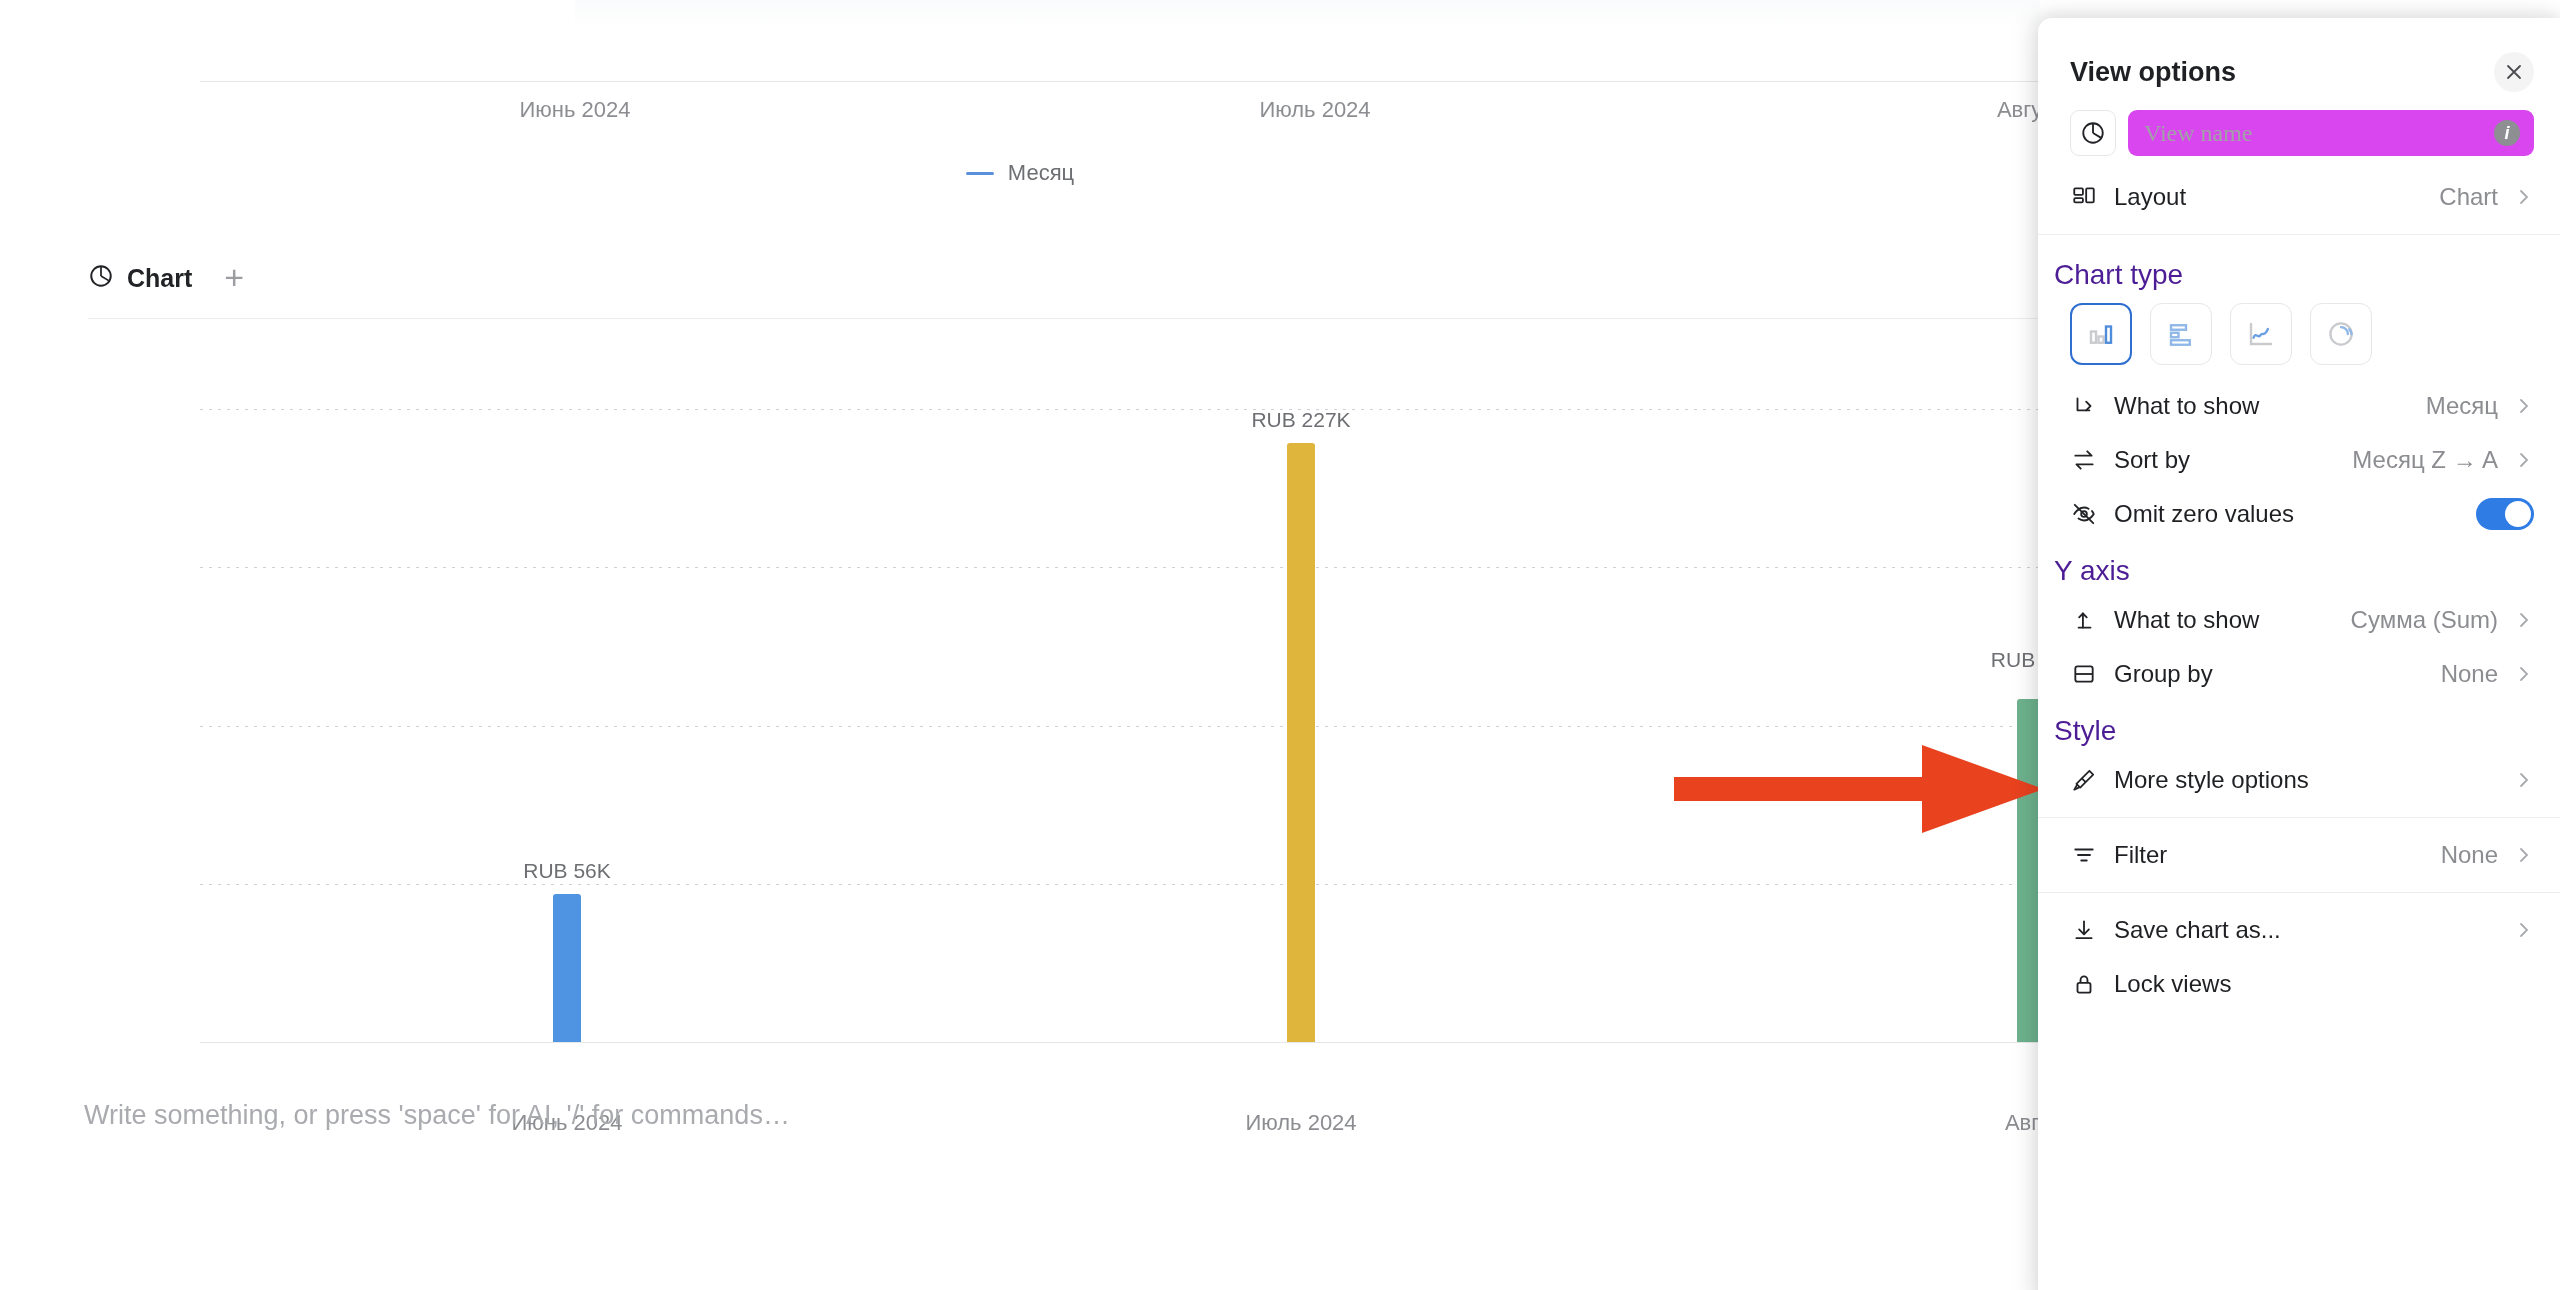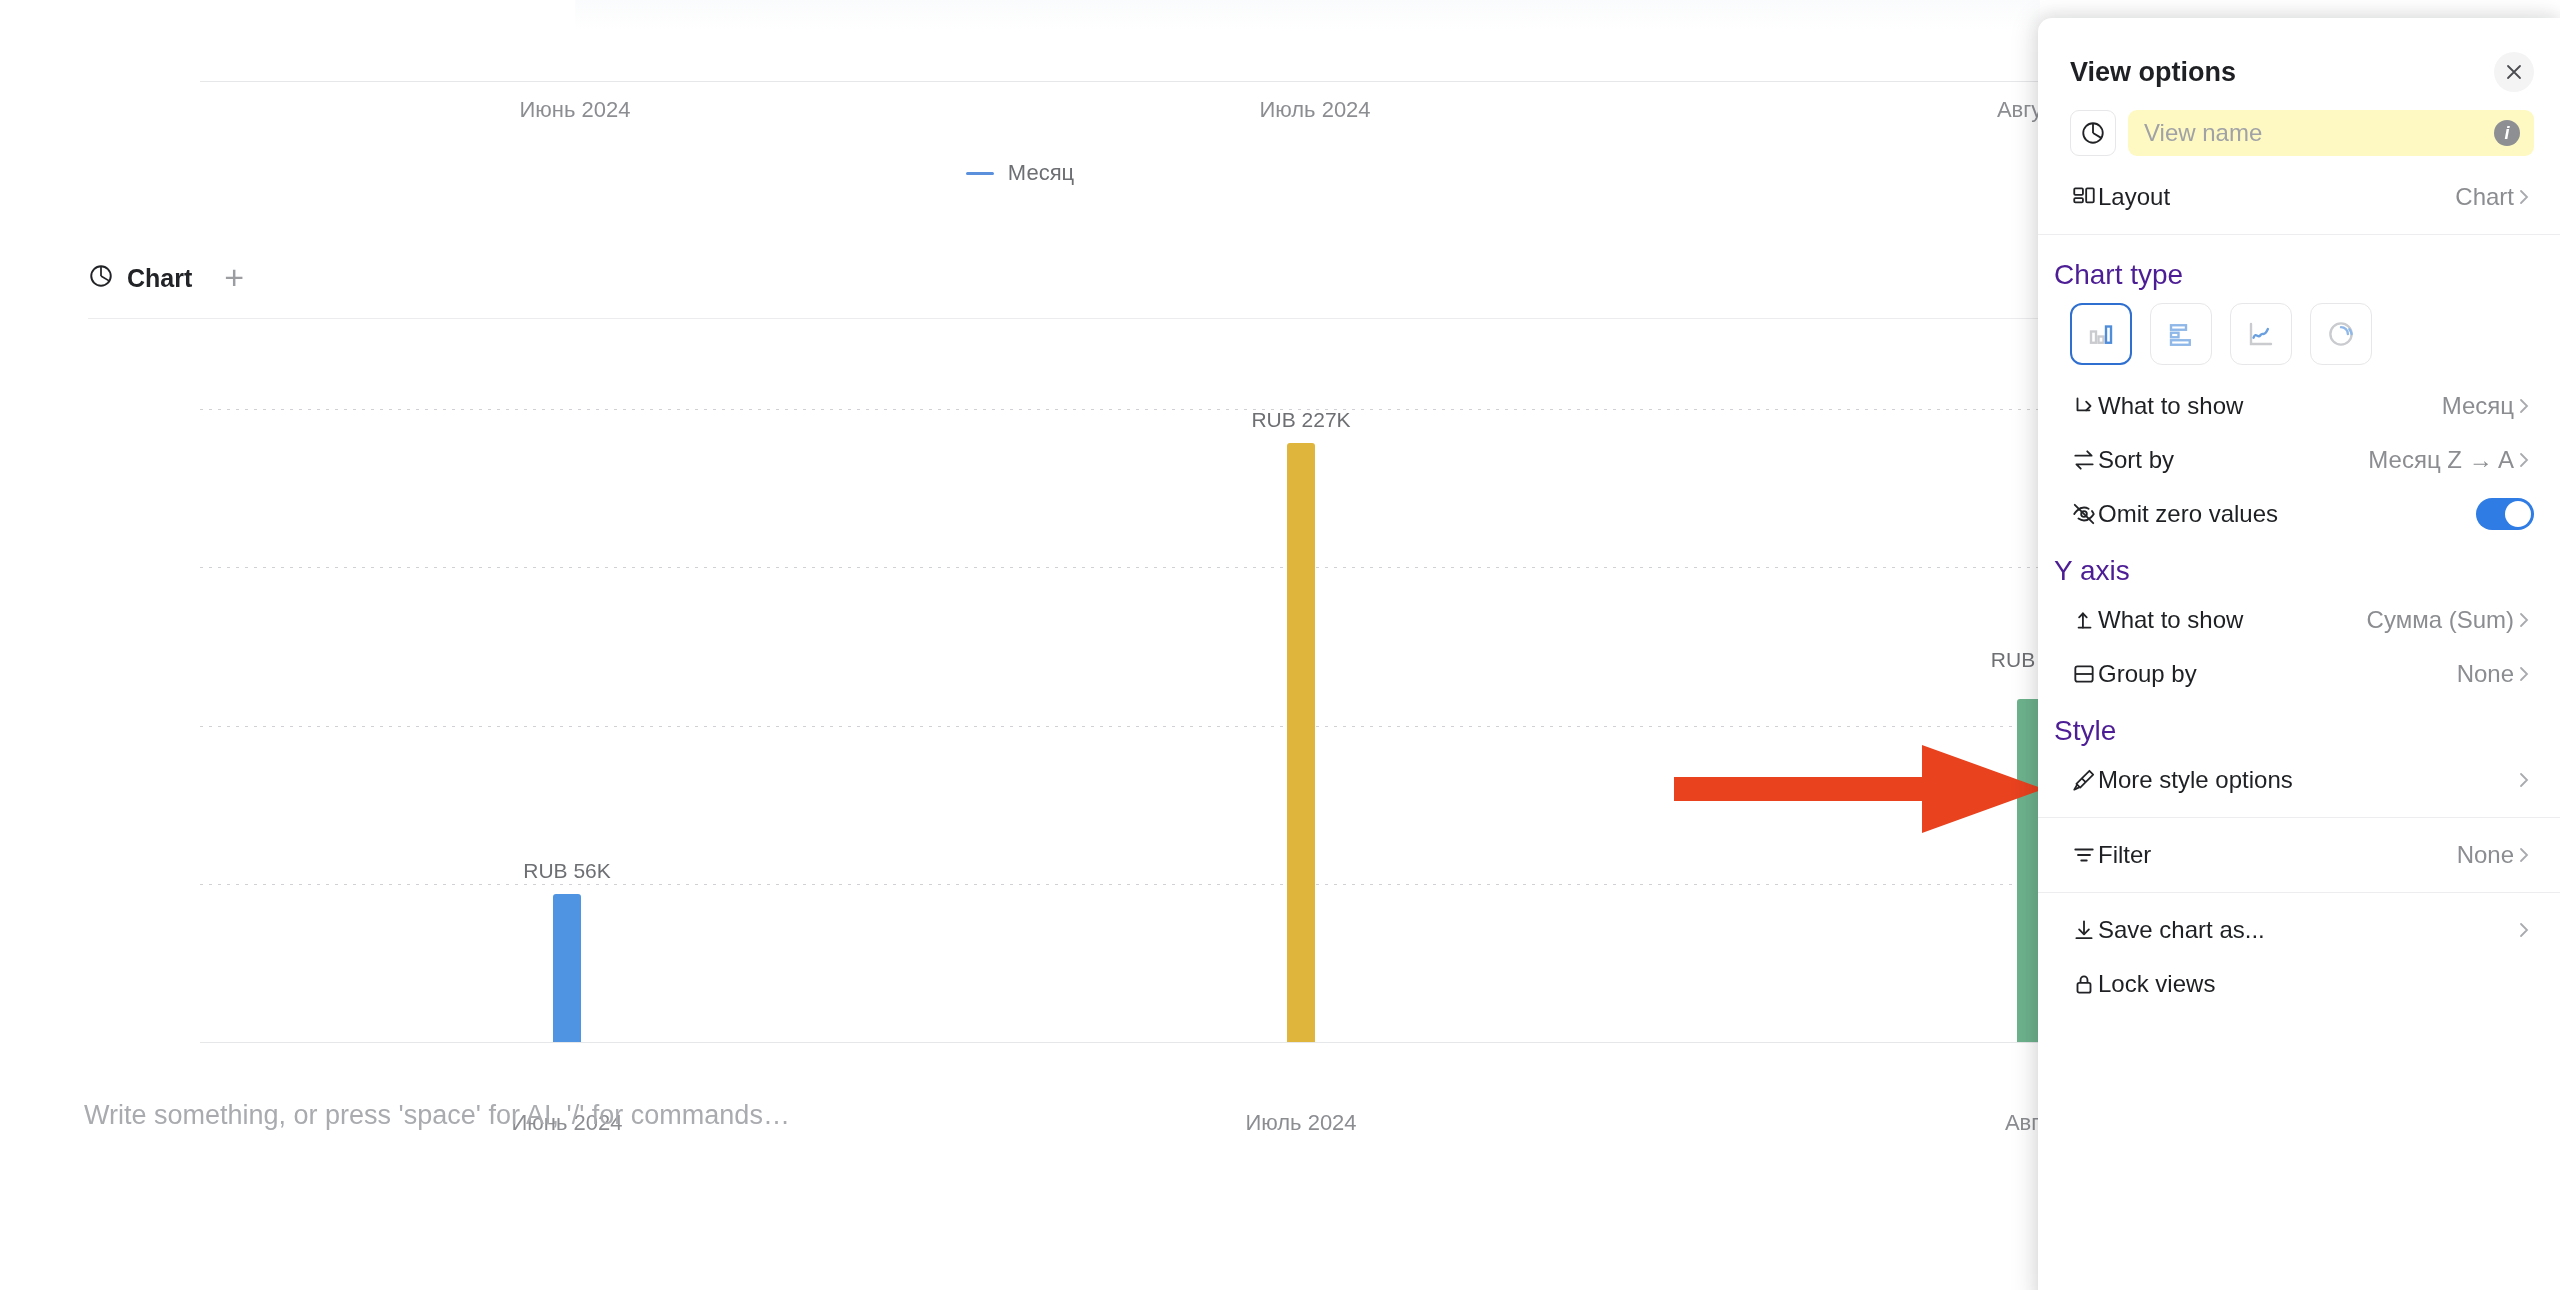--- a/index.html
+++ b/index.html
@@ -90,35 +90,35 @@
   .close-btn {
     width:40px; height:40px; border-radius:50%; background:#f4f4f5;
     display:flex; align-items:center; justify-content:center; cursor:pointer;
   }
   .nameRow { display:flex; align-items:center; gap:12px; padding:0 26px 0 32px; }
   .mini-icon-box {
     width:46px; height:46px; border:1px solid #e7e7e9; border-radius:9px;
     display:flex; align-items:center; justify-content:center; cursor:pointer; flex:0 0 auto;
   }
   .name-input {
-    flex:1; height:46px; background:#fef9c3; border:none; border-radius:9px;
+    flex:1; height:46px; background:#d946ef; border:none; border-radius:9px;
     padding:0 52px 0 16px; font-size:24px; color:#2a2c2f;
-    font-family:Liberation Sans, sans-serif; outline:none;
+    font-family:Liberation Serif, serif; outline:none;
   }
   .name-input::placeholder { color:#a0a2a6; }
   .name-wrap { position:relative; flex:1; display:flex; }
   .info-icon {
     position:absolute; right:14px; top:50%; transform:translateY(-50%);
     width:26px; height:26px; border-radius:50%; background:#8d8f93;
     color:#fff; font-size:18px; font-weight:bold; font-style:italic;
     display:flex; align-items:center; justify-content:center; cursor:pointer;
   }
 
   .row {
-    display:flex; align-items:center; height:54px;
+    display:flex; align-items:center; gap:16px; height:54px;
     padding:0 26px 0 32px; cursor:pointer;
   }
   .row .ic { width:28px; height:28px; flex:0 0 auto; display:flex; align-items:center; justify-content:center; }
   .row .lab { font-size:24px; color:#1e2023; white-space:nowrap; }
   .row .val {
     margin-left:auto; font-size:24px; color:#8b8d91; white-space:nowrap;
     overflow:hidden; text-overflow:ellipsis; max-width:270px;
   }
   .row .chev { width:20px; flex:0 0 auto; display:flex; justify-content:center; color:#a8aaae; }
   .row.src .val { margin-left:10px; }

